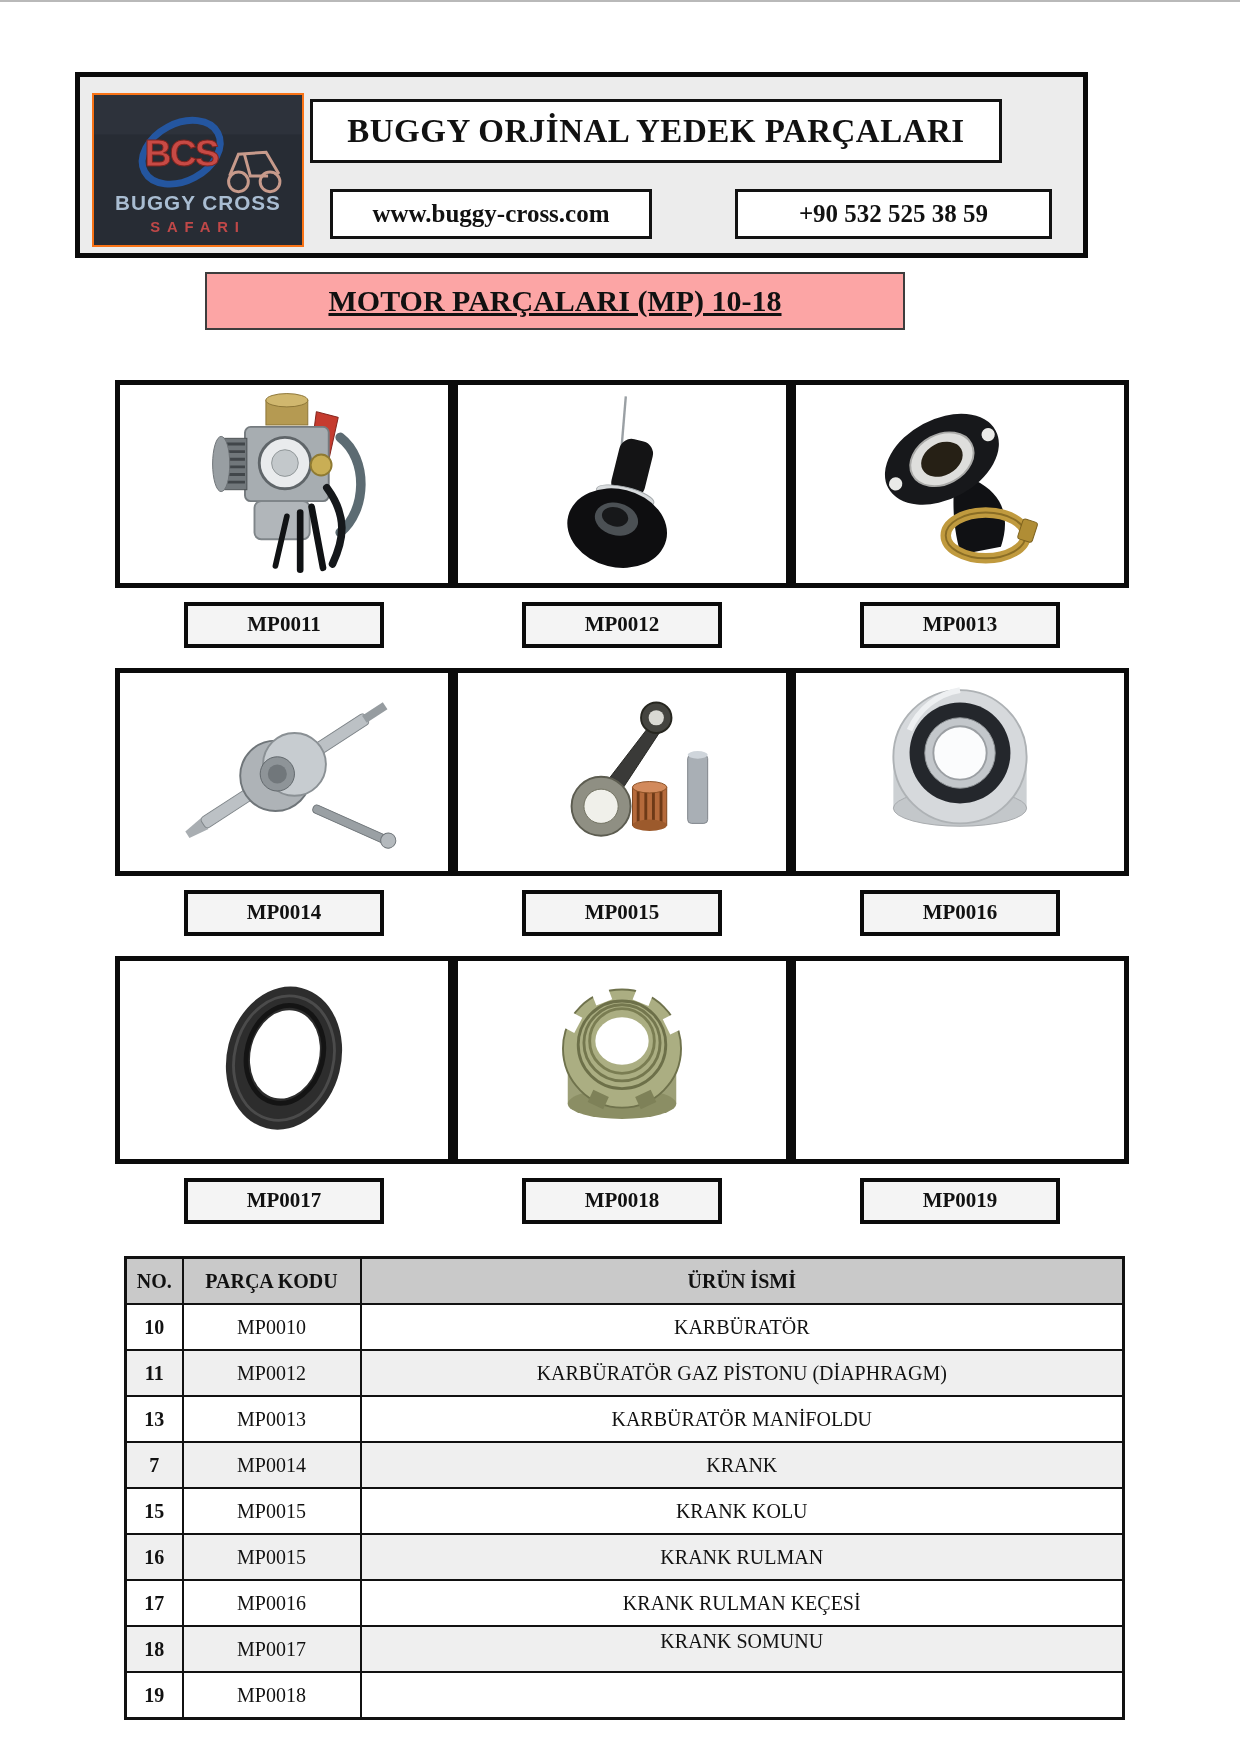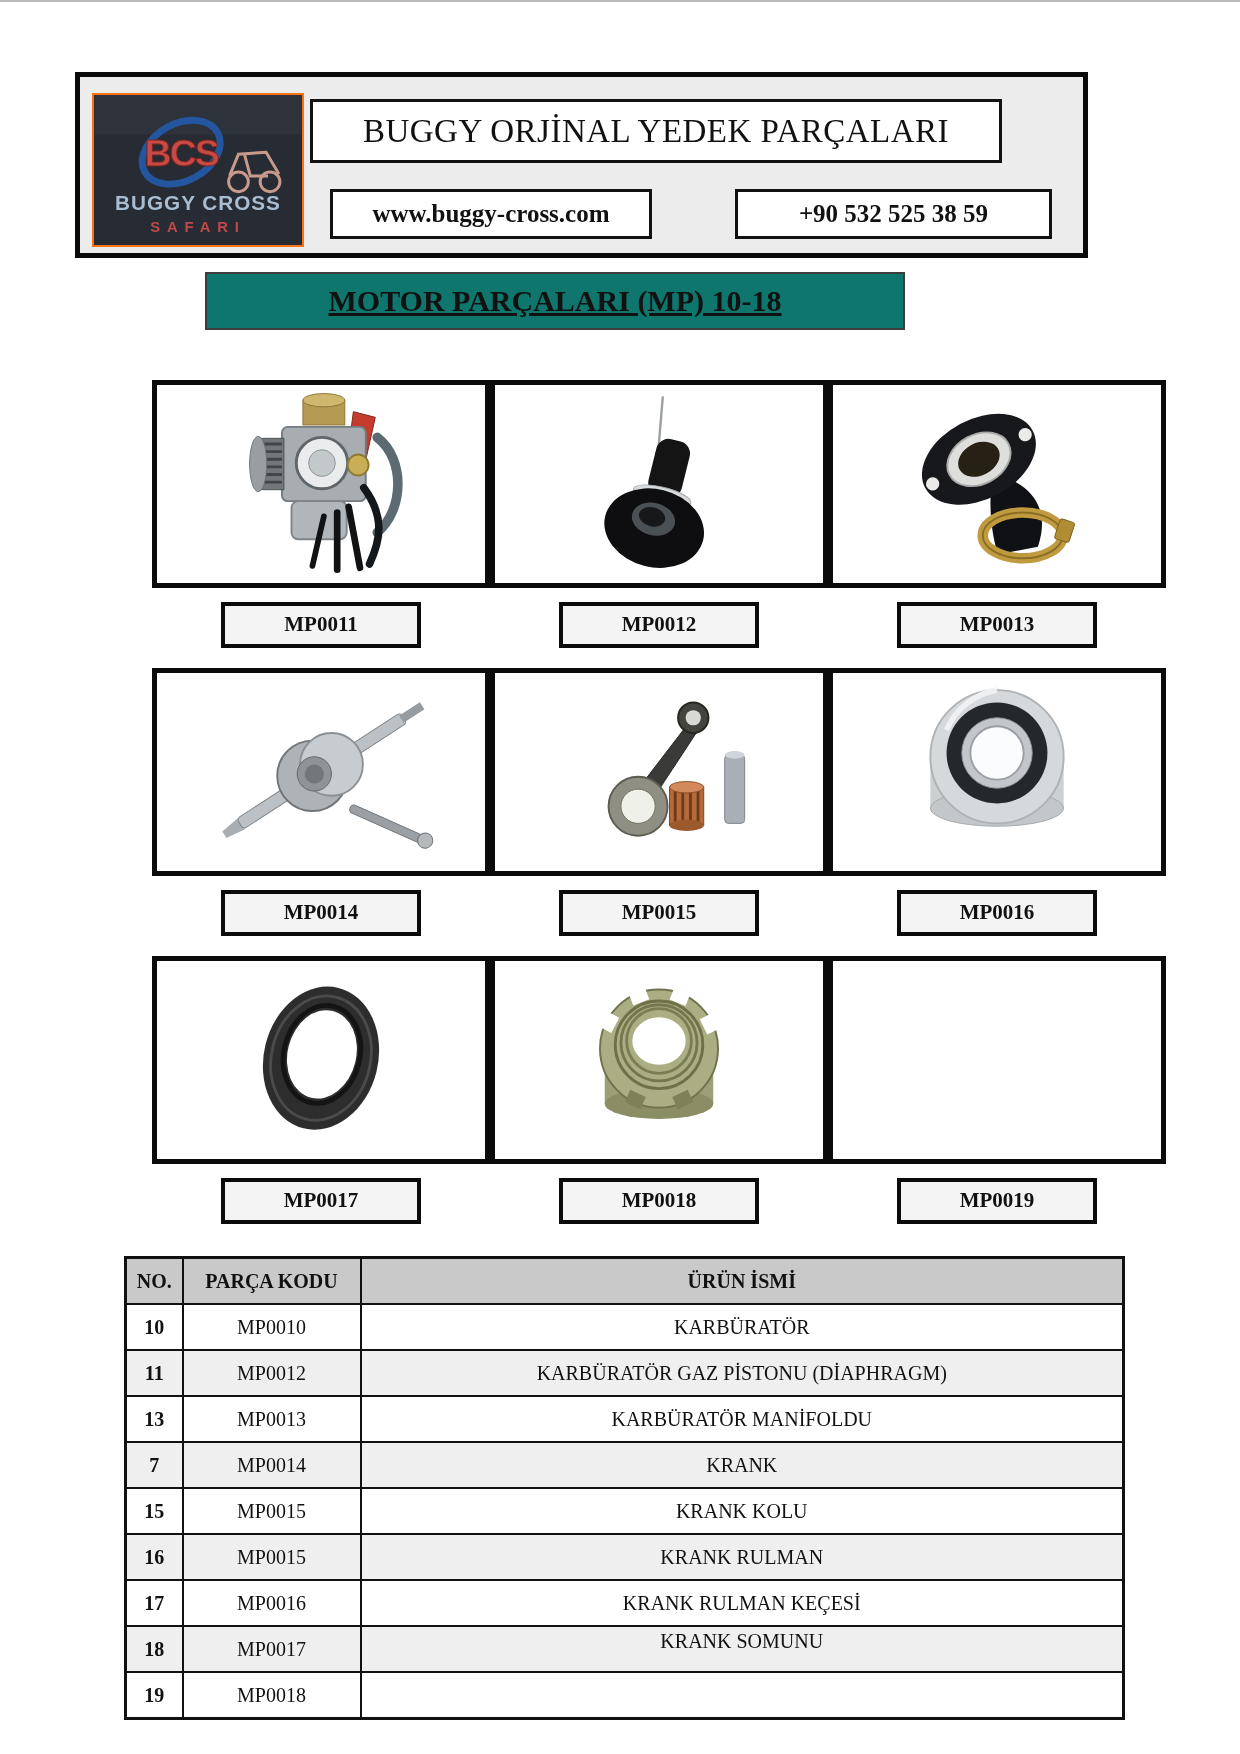--- a/index.html
+++ b/index.html
@@ -9,36 +9,36 @@
 
   
   .header-box{position:absolute;left:75px;top:72px;width:1013px;height:186px;
               background:#ececec;border:5px solid #0a0a0a;box-sizing:border-box;}
   .logo{position:absolute;left:12px;top:16px;width:212px;height:154px;
         border:2px solid #f97316;box-sizing:border-box;background:#272c34;overflow:hidden;}
   .logo svg{display:block;width:100%;height:100%;}
   .title-box{position:absolute;left:230px;top:22px;width:692px;height:64px;
              background:#ffffff;border:3px solid #121212;box-sizing:border-box;
              display:flex;align-items:center;justify-content:center;}
-  .title-box span{font-size:33px;font-weight:normal;letter-spacing:.5px;white-space:nowrap;}
+  .title-box span{font-size:33px;font-weight:bold;letter-spacing:.5px;white-space:nowrap;}
   .web-box,.phone-box{position:absolute;top:112px;height:50px;background:#ffffff;
              border:3px solid #121212;box-sizing:border-box;
              display:flex;align-items:center;justify-content:center;}
   .web-box{left:250px;width:322px;}
   .phone-box{left:655px;width:317px;}
   .web-box span,.phone-box span{font-size:25px;font-weight:bold;white-space:nowrap;}
 
   
   .section-title{position:absolute;left:205px;top:272px;width:700px;height:58px;
-                 background:#0f766e;border:2px solid #3d3d3d;box-sizing:border-box;
+                 background:#fca5a5;border:2px solid #3d3d3d;box-sizing:border-box;
                  display:flex;align-items:center;justify-content:center;}
   .section-title span{font-size:30px;font-weight:bold;text-decoration:underline;white-space:nowrap;}
 
   
-  .grid-row{position:absolute;left:78px;width:1088px;display:flex;justify-content:flex-end;}
+  .grid-row{position:absolute;left:78px;width:1088px;display:flex;justify-content:center;}
   .grid-row.r1{top:380px;} .grid-row.r2{top:668px;} .grid-row.r3{top:956px;}
   .cell{width:338px;}
   .img-box{width:338px;height:208px;background:#ffffff;border:5px solid #0b0b0b;box-sizing:border-box;}
   .img-box svg{display:block;width:100%;height:100%;}
   .code-label{width:200px;height:46px;margin:14px auto 0;background:#f4f4f4;
               border:4px solid #0b0b0b;box-sizing:border-box;text-align:center;
               line-height:36px;font-size:21px;font-weight:bold;}
 
   
   table.parts{position:absolute;left:124px;top:1256px;width:998px;

